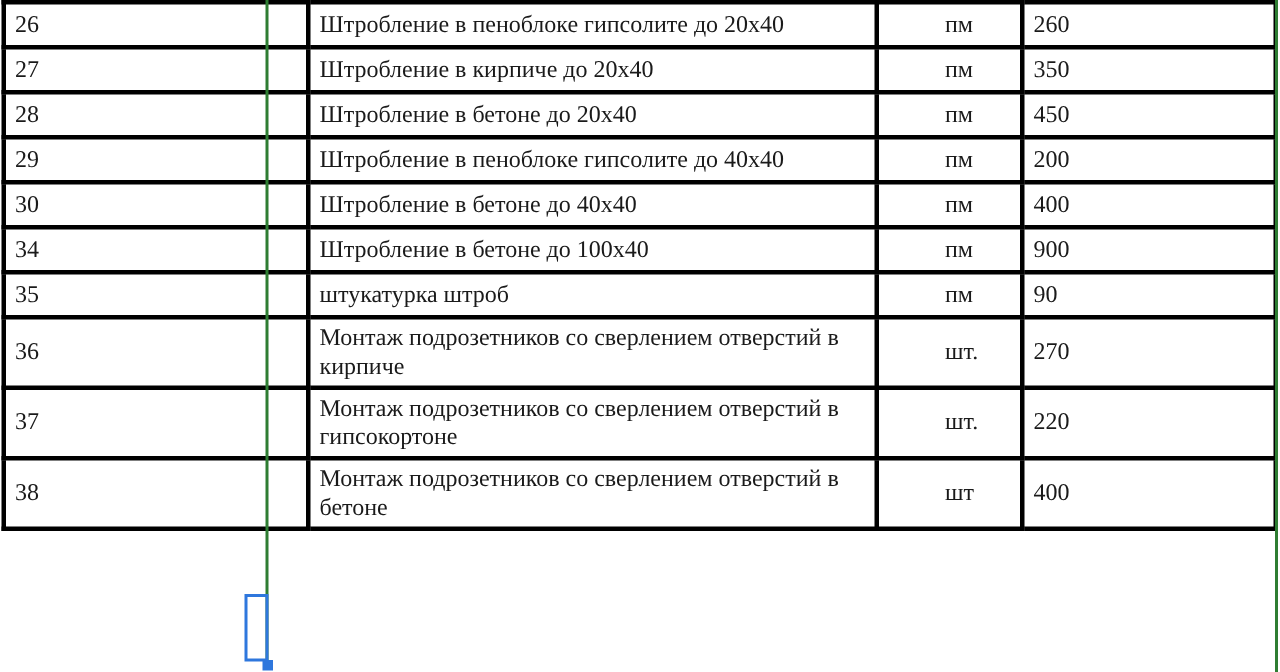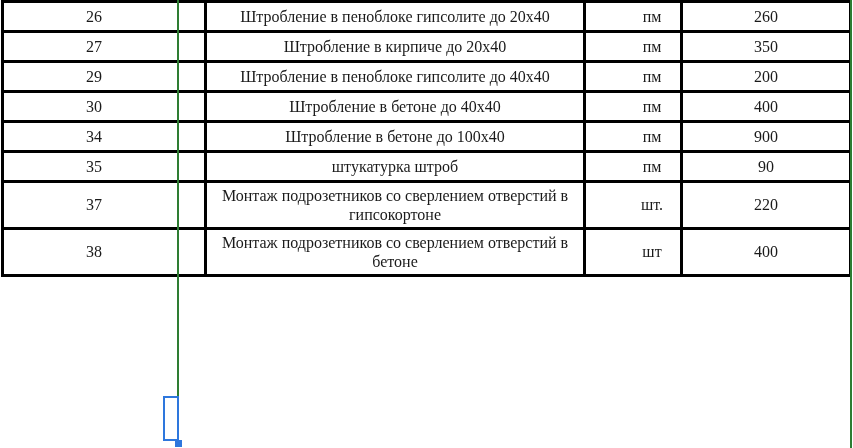--- a/index.html
+++ b/index.html
@@ -12,21 +12,21 @@
   }
   .price-table {
     position: absolute;
     left: 1px; top: 0;
     border-collapse: collapse;
     table-layout: fixed;
   }
   .price-table td {
     box-sizing: border-box;
     border: 3px solid var(--border-color, #000);
-    text-align: center;
+    text-align: left;
     vertical-align: middle;
     font-size: 16px;
     line-height: 1.2;
     color: var(--text-color, #1a1a1a);
     padding: 0 6px;
     overflow: hidden;
   }
   .price-table tr { height: 30px; }
   .price-table tr.tall { height: 47px; }
   td.col-num   { width: 203px; padding: 0 26px 0 6px; }
@@ -69,20 +69,26 @@
     <td class="col-price">260</td>
   </tr>
 
   <tr>
     <td class="col-num">27</td>
     <td class="col-desc">Штробление в кирпиче до 20x40</td>
     <td class="col-unit">пм</td>
     <td class="col-price">350</td>
   </tr>
 
+  <tr>
+    <td class="col-num">28</td>
+    <td class="col-desc">Штробление в бетоне до 20x40</td>
+    <td class="col-unit">пм</td>
+    <td class="col-price">450</td>
+  </tr>
 
   <tr>
     <td class="col-num">29</td>
     <td class="col-desc">Штробление в пеноблоке гипсолите до 40x40</td>
     <td class="col-unit">пм</td>
     <td class="col-price">200</td>
   </tr>
 
   <tr>
     <td class="col-num">30</td>
@@ -101,20 +107,26 @@
     <td class="col-price">900</td>
   </tr>
 
   <tr>
     <td class="col-num">35</td>
     <td class="col-desc">штукатурка штроб</td>
     <td class="col-unit">пм</td>
     <td class="col-price">90</td>
   </tr>
 
+  <tr class="tall">
+    <td class="col-num">36</td>
+    <td class="col-desc">Монтаж подрозетников со сверлением отверстий в кирпиче</td>
+    <td class="col-unit">шт.</td>
+    <td class="col-price">270</td>
+  </tr>
 
   <tr class="tall">
     <td class="col-num">37</td>
     <td class="col-desc">Монтаж подрозетников со сверлением отверстий в гипсокортоне</td>
     <td class="col-unit">шт.</td>
     <td class="col-price">220</td>
   </tr>
 
   <tr class="tall">
     <td class="col-num">38</td>

